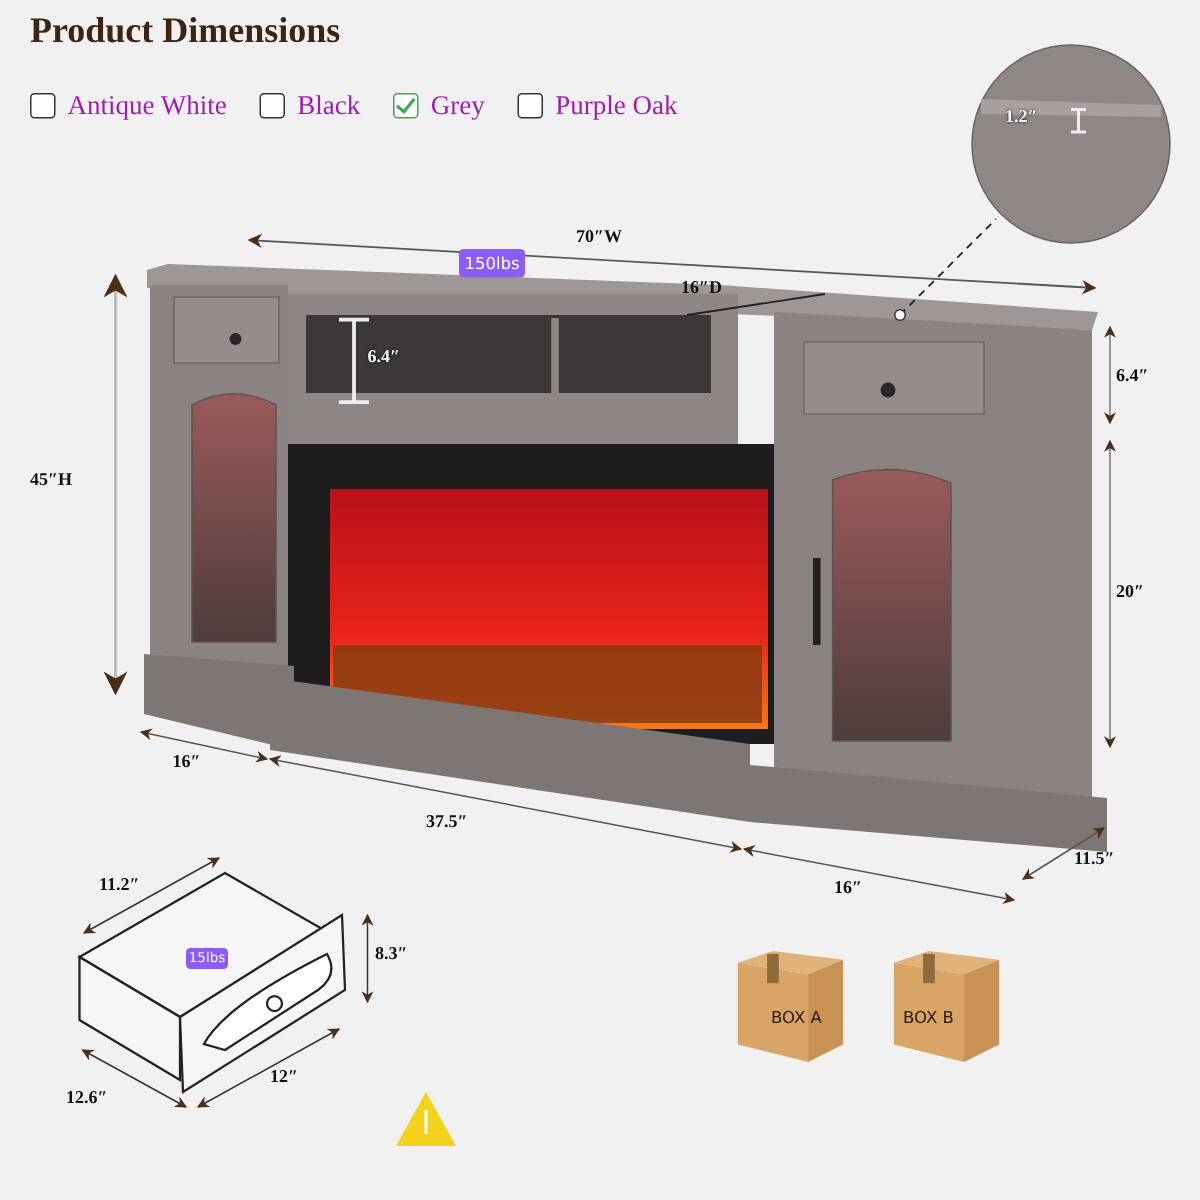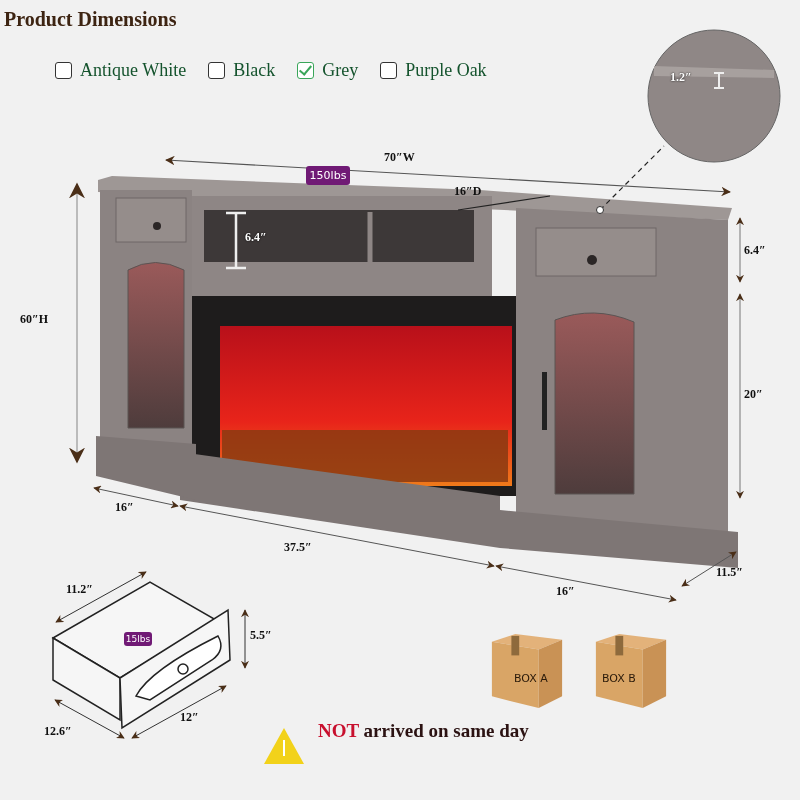--- a/index.html
+++ b/index.html
@@ -1,27 +1,27 @@
 <!DOCTYPE html>
 <html><head>
 <meta charset="utf-8">
 <style>
   html, body { margin:0; padding:0; }
   body { width:800px; height:800px; background:#f1f1f1; position:relative; overflow:hidden; font-family:"Liberation Serif", serif; }
   .abs { position:absolute; }
-  .title { left:4px; top:8px; font-size:20px; font-weight:bold; color:#3d2412; }
-  .opts { left:20px; top:60px; display:flex; gap:22px; font-size:18px; color:#14532d;margin-left:35px; }
+  .title { left:20px; top:8px; font-size:24px; font-weight:bold; color:#3d2412; }
+  .opts { left:20px; top:60px; display:flex; gap:22px; font-size:18px; color:#a21caf; }
   .opt { display:flex; align-items:center; gap:8px; }
   .cb { width:15px; height:15px; border:1.5px solid #333; border-radius:3px; background:#fff; position:relative; }
   .cb.checked { border-color:#3aa65a; }
   .cb.checked::after { content:""; position:absolute; left:4px; top:0px; width:5px; height:10px; border:solid #3aa65a; border-width:0 2px 2px 0; transform:rotate(40deg); }
   .dim { font-size:12px; font-weight:bold; color:#111; }
   .notice { left:318px; top:716px; font-size:19px; font-weight:bold; color:#2b1212; line-height:30px; }
   .not { color:#c8102e; }
-  .weight { background:#701a75; color:#fff; font-family:"DejaVu Sans", sans-serif; font-size:11px; padding:3px 2px; border-radius:3px; text-align:center; }
+  .weight { background:#8b5cf6; color:#fff; font-family:"DejaVu Sans", sans-serif; font-size:11px; padding:3px 2px; border-radius:3px; text-align:center; }
   .box { width:78px; height:78px; }
   .boxlabel { font-family:"DejaVu Sans", sans-serif; font-size:11px; color:#2a1a0a; }
 </style>
 </head>
 <body>
 
 <div class="abs title">Product Dimensions</div>
 
 <div class="abs opts">
   <div class="opt">
@@ -112,40 +112,40 @@
   <line x1="245" y1="610" x2="245" y2="668" stroke="#333" stroke-width="1" marker-start="url(#ah)" marker-end="url(#ah)"></line>
   <line x1="55" y1="700" x2="124" y2="738" stroke="#333" stroke-width="1" marker-start="url(#ah)" marker-end="url(#ah)"></line>
   <line x1="132" y1="738" x2="226" y2="686" stroke="#333" stroke-width="1" marker-start="url(#ah)" marker-end="url(#ah)"></line>
 
   <polygon points="284,728 304,764 264,764" fill="#f2d21a"></polygon>
   <line x1="284" y1="740" x2="284" y2="756" stroke="#fff" stroke-width="2"></line>
 </svg>
 
 <div class="abs dim" style="left:384px;top:150px">70″W</div>
 <div class="abs dim" style="left:454px;top:184px">16″D</div>
-<div class="abs dim" style="left:20px;top:312px">60″H</div>
+<div class="abs dim" style="left:20px;top:312px">45″H</div>
 <div class="abs dim" style="left:245px;top:230px;color:#fff;text-shadow:0 0 2px #000">6.4″</div>
 <div class="abs dim" style="left:670px;top:70px;color:#fff;text-shadow:0 0 2px #000">1.2″</div>
 <div class="abs dim" style="left:744px;top:243px">6.4″</div>
 <div class="abs dim" style="left:744px;top:387px">20″</div>
 <div class="abs dim" style="left:716px;top:565px">11.5″</div>
 <div class="abs dim" style="left:115px;top:500px">16″</div>
 <div class="abs dim" style="left:284px;top:540px">37.5″</div>
 <div class="abs dim" style="left:556px;top:584px">16″</div>
 
 <div class="abs weight" style="left:306px;top:166px;width:40px">
   
   <span>150lbs</span>
 </div>
 <div class="abs weight" style="left:124px;top:632px;width:26px;font-size:9px;padding:2px 1px">
   <span>15lbs</span>
 </div>
 
 <div class="abs dim" style="left:66px;top:582px">11.2″</div>
-<div class="abs dim" style="left:250px;top:628px">5.5″</div>
+<div class="abs dim" style="left:250px;top:628px">8.3″</div>
 <div class="abs dim" style="left:44px;top:724px">12.6″</div>
 <div class="abs dim" style="left:180px;top:710px">12″</div>
 
 <div class="abs" style="left:488px;top:632px">
   <svg class="box" viewBox="0 0 80 80">
     <polygon points="4,10 28,2 76,8 52,18" fill="#e3b27a"></polygon>
     <polygon points="4,10 52,18 52,78 4,66" fill="#d9a566"></polygon>
     <polygon points="52,18 76,8 76,66 52,78" fill="#c99255"></polygon>
     <rect x="24" y="4" width="8" height="20" fill="#8e6a3c"></rect>
   </svg>
@@ -155,14 +155,13 @@
   <svg class="box" viewBox="0 0 80 80">
     <polygon points="4,10 28,2 76,8 52,18" fill="#e3b27a"></polygon>
     <polygon points="4,10 52,18 52,78 4,66" fill="#d9a566"></polygon>
     <polygon points="52,18 76,8 76,66 52,78" fill="#c99255"></polygon>
     <rect x="24" y="4" width="8" height="20" fill="#8e6a3c"></rect>
   </svg>
   <span class="abs boxlabel" style="left:10px;top:40px">BOX B</span>
 </div>
 
 <div class="abs notice">
-  <div><span class="not">NOT</span><span> arrived on same day</span></div>
 </div>
 
 </body></html>

